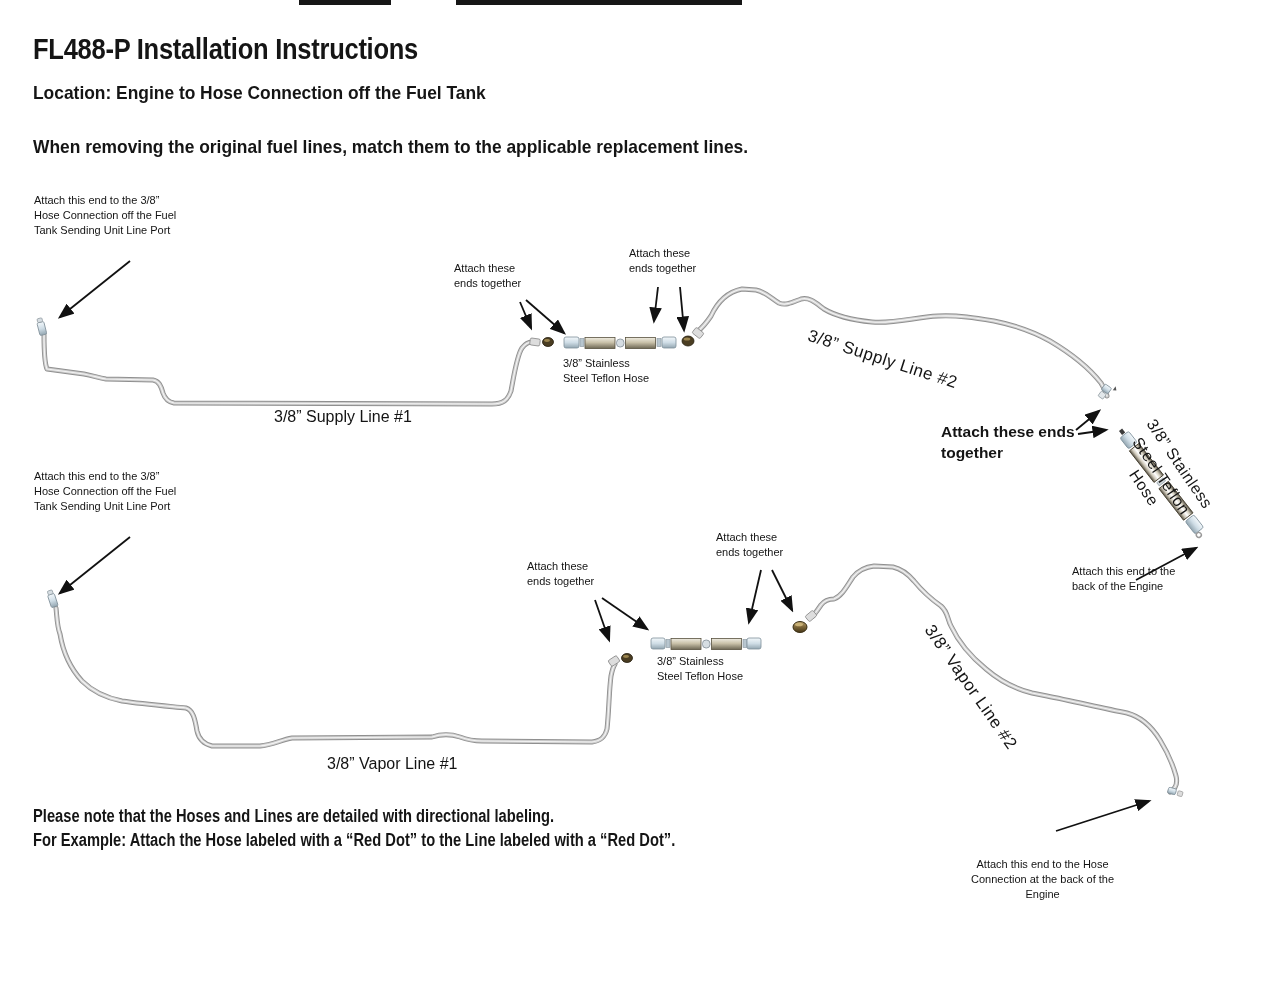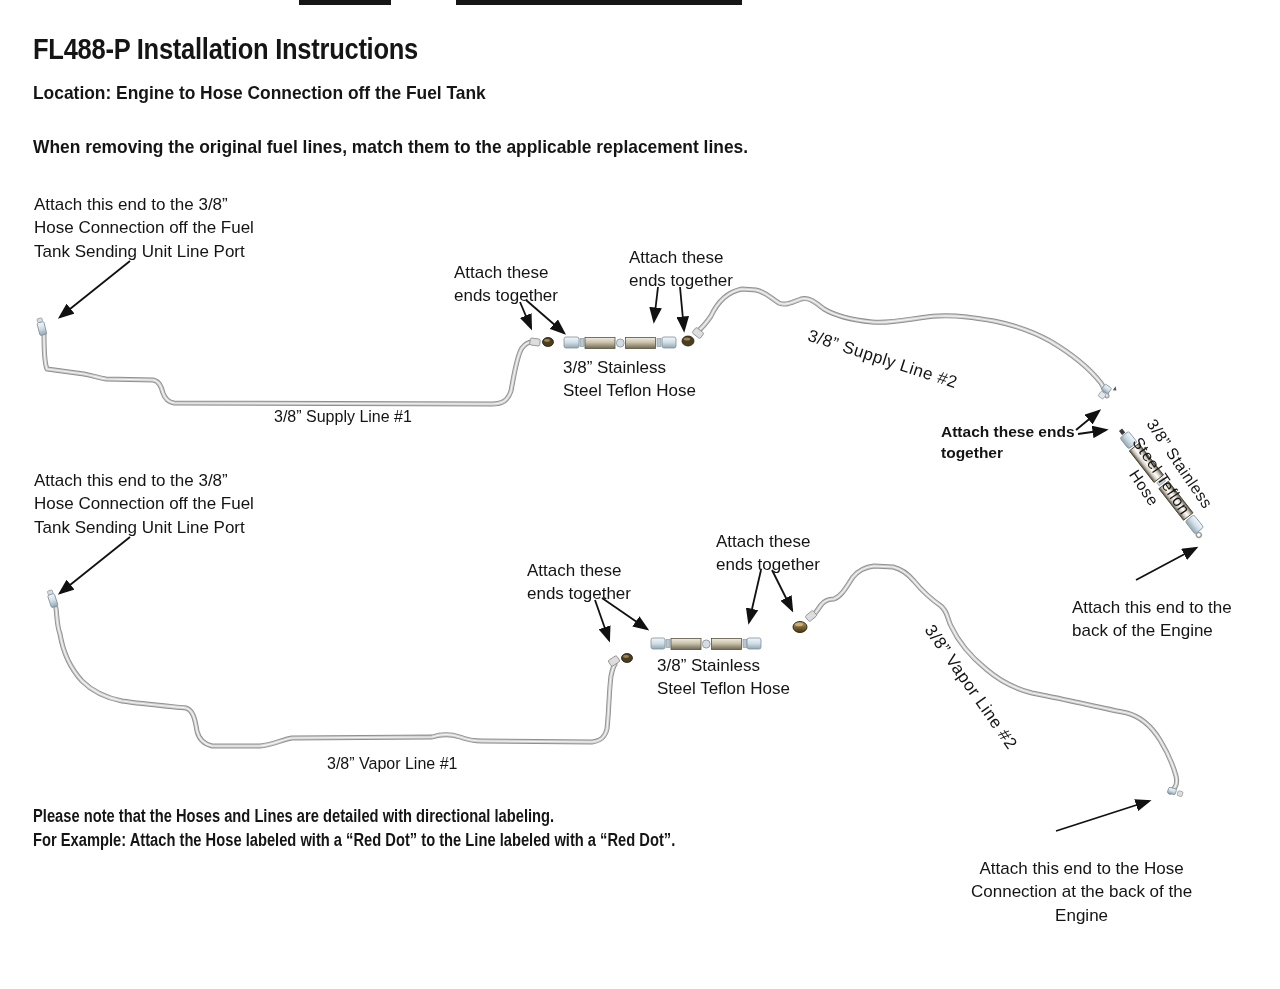--- a/index.html
+++ b/index.html
@@ -24,21 +24,21 @@
     font-size:18.5px; font-weight:bold;
     transform:scaleX(0.94); transform-origin:0 0; white-space:nowrap;
   }
   .notes {
     position:absolute; left:33px; top:804px;
     font-size:17.5px; font-weight:bold; line-height:1.38;
     white-space:pre-line;
     transform:scaleX(0.84); transform-origin:0 0;
   }
   .lbl {
-    position:absolute; font-size:17px; line-height:1.38;
+    position:absolute; font-size:11px; line-height:1.38;
     color:#141414; white-space:pre-line;
   }
   .lbl.md { font-size:16px;text-align:center; }
   .rot { transform-origin:0 0; letter-spacing:0.5px; }
   .ctr { text-align:center; }
   svg.diagram { position:absolute; left:0; top:0; }
   .tb { fill:none; stroke:#8f8f8f; stroke-width:5;   stroke-linecap:round; stroke-linejoin:round; }
   .tm { fill:none; stroke:#cdcdcd; stroke-width:3.2; stroke-linecap:round; stroke-linejoin:round; }
   .th { fill:none; stroke:#f3f3f3; stroke-width:1.2; stroke-linecap:round; stroke-linejoin:round; }
   .arrow { fill:none; stroke:#111111; stroke-width:1.8; }
@@ -223,21 +223,21 @@
 <div class="lbl" style="left:629px; top:246px;">Attach these
 ends together</div>
 <div class="lbl" style="left:563px; top:356px;">3/8” Stainless
 Steel Teflon Hose</div>
 <div class="lbl md" style="left:274px; top:406px;">3/8” Supply Line #1</div>
 <div class="lbl rot" style="left:812px; top:324px; font-size:17px; transform:rotate(18deg);">3/8” Supply Line #2</div>
 <div class="lbl" style="left:941px; top:421px; font-size:15.5px;font-weight:bold;">Attach these ends
 together</div>
 <div class="lbl rot ctr" style="left:1152px; top:404px; width:130px; font-size:16px; transform:rotate(56deg); line-height:1.35;">3/8” Stainless
 Steel Teflon Hose</div>
-<div class="lbl" style="left:1072px; top:596px;">Attach this end to the
+<div class="lbl" style="left:1072px; top:564px;">Attach this end to the
 back of the Engine</div>
 
 <div class="lbl" style="left:34px;  top:469px;">Attach this end to the 3/8”
 Hose Connection off the Fuel
 Tank Sending Unit Line Port</div>
 <div class="lbl" style="left:527px; top:559px;">Attach these
 ends together</div>
 <div class="lbl" style="left:716px; top:530px;">Attach these
 ends together</div>
 <div class="lbl" style="left:657px; top:654px;">3/8” Stainless

